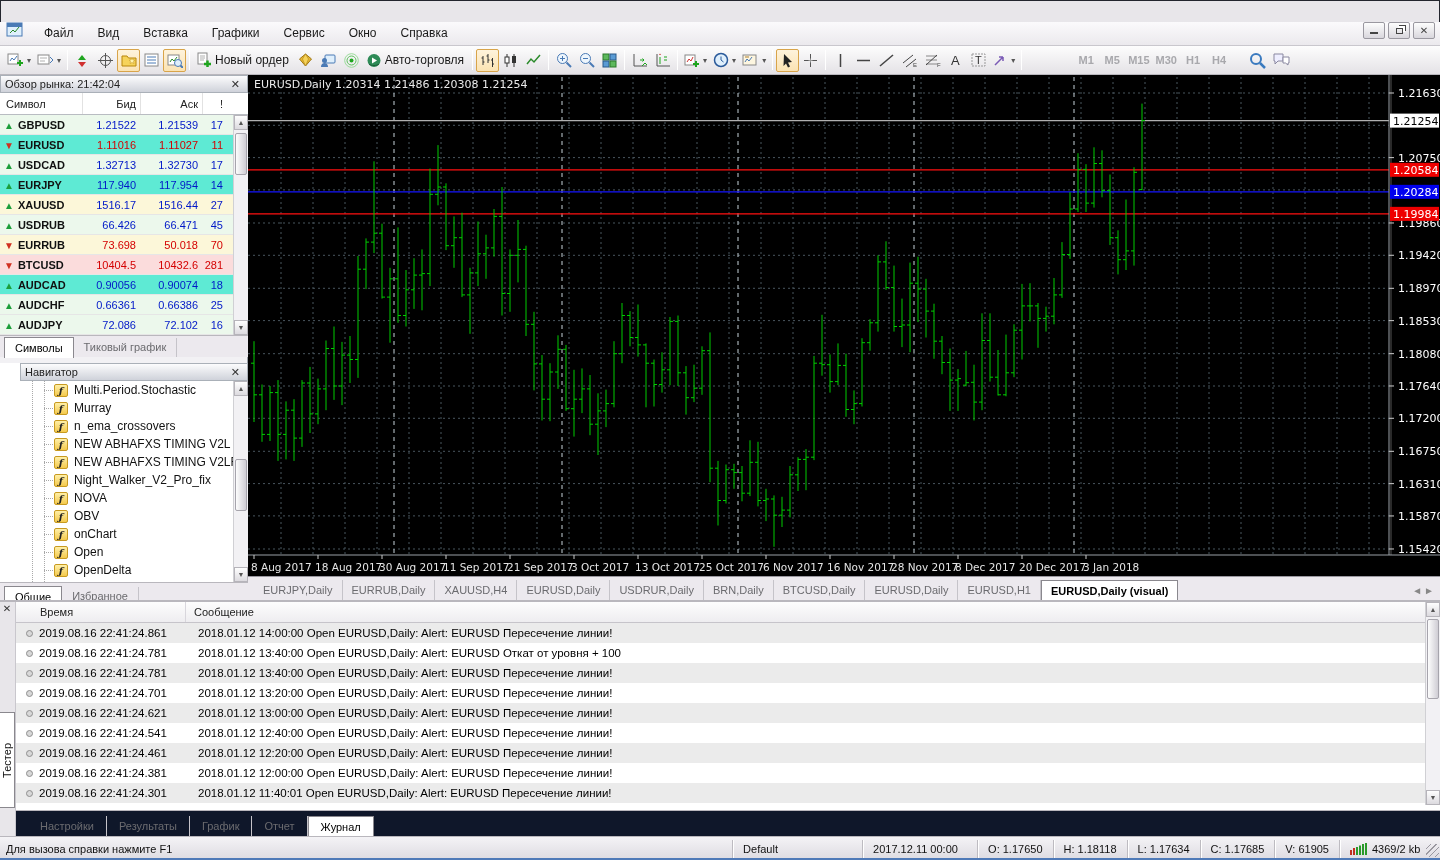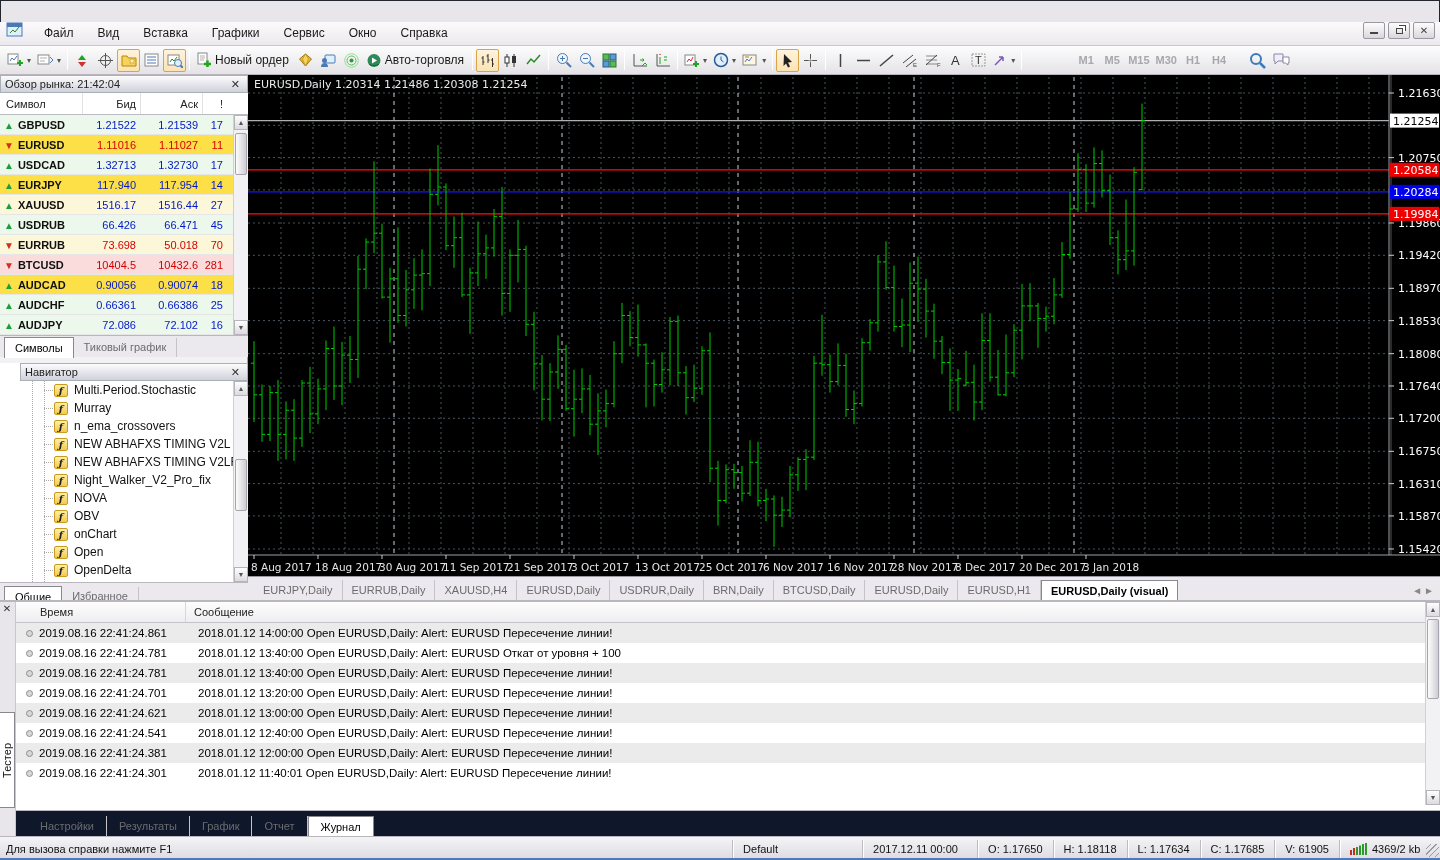--- a/index.html
+++ b/index.html
@@ -50,21 +50,21 @@
 
   
   .mw { position:absolute; top:0; left:0; width:248px; height:282px; background:#fff; }
   .mw-head { position:absolute; top:18px; left:0; right:0; height:22px; border-bottom:1px solid #b9bcc2; display:flex; align-items:center; background:#fff; }
   .mw-head span { font-size:11px; color:#222; }
   .mw-colsym { flex:0 0 82px; padding-left:6px; }
   .mw-colbid { flex:0 0 58px; text-align:right; border-left:1px solid #e2e2e2; height:100%; line-height:22px; padding-right:4px;}
   .mw-colask { flex:0 0 62px; text-align:right; border-left:1px solid #e2e2e2; height:100%; line-height:22px; padding-right:4px;}
   .mw-colspr { flex:0 0 26px; text-align:right; border-left:1px solid #e2e2e2; height:100%; line-height:22px; padding-right:5px;}
   .mw-rows { position:absolute; top:40px; left:0; right:15px; bottom:22px; overflow:hidden; }
-  .mw-row { display:flex; height:20px; align-items:center; border-bottom:1px solid #e6e6e6; background:#fde047; }
+  .mw-row { display:flex; height:20px; align-items:center; border-bottom:1px solid #e6e6e6; background:#5eead4; }
   .mw-row[data-tint="green"] { background:#ecf8ec; }
   .mw-row[data-tint="red"] { background:#fbdcdc; }
   .mw-row[data-tint="yellow"] { background:#fcf7d9; }
   .mw-sym { flex:0 0 82px; padding-left:4px; display:flex; align-items:center; gap:4px; font-weight:bold; font-size:11px; color:#111; }
   .mw-arrow::before { font-size:10px; }
   .mw-row[data-dir="up"] .mw-arrow::before { content:"▲"; color:#1c9e3a; }
   .mw-row[data-dir="down"] .mw-arrow::before { content:"▼"; color:#d03020; }
   .num { font-size:11px; }
   .mw-bid { flex:0 0 58px; text-align:right; padding-right:4px; }
   .mw-ask { flex:0 0 62px; text-align:right; padding-right:4px; }
@@ -794,20 +794,25 @@
           <span class="jr-time">2019.08.16 22:41:24.621</span>
           <span class="jr-msg">2018.01.12 13:00:00  Open EURUSD,Daily: Alert: EURUSD Пересечение линии!</span>
         </div>
 
         <div class="jr-row">
           <span class="jr-dot"></span>
           <span class="jr-time">2019.08.16 22:41:24.541</span>
           <span class="jr-msg">2018.01.12 12:40:00  Open EURUSD,Daily: Alert: EURUSD Пересечение линии!</span>
         </div>
 
+        <div class="jr-row">
+          <span class="jr-dot"></span>
+          <span class="jr-time">2019.08.16 22:41:24.461</span>
+          <span class="jr-msg">2018.01.12 12:20:00  Open EURUSD,Daily: Alert: EURUSD Пересечение линии!</span>
+        </div>
 
         <div class="jr-row">
           <span class="jr-dot"></span>
           <span class="jr-time">2019.08.16 22:41:24.381</span>
           <span class="jr-msg">2018.01.12 12:00:00  Open EURUSD,Daily: Alert: EURUSD Пересечение линии!</span>
         </div>
 
         <div class="jr-row">
           <span class="jr-dot"></span>
           <span class="jr-time">2019.08.16 22:41:24.301</span>

